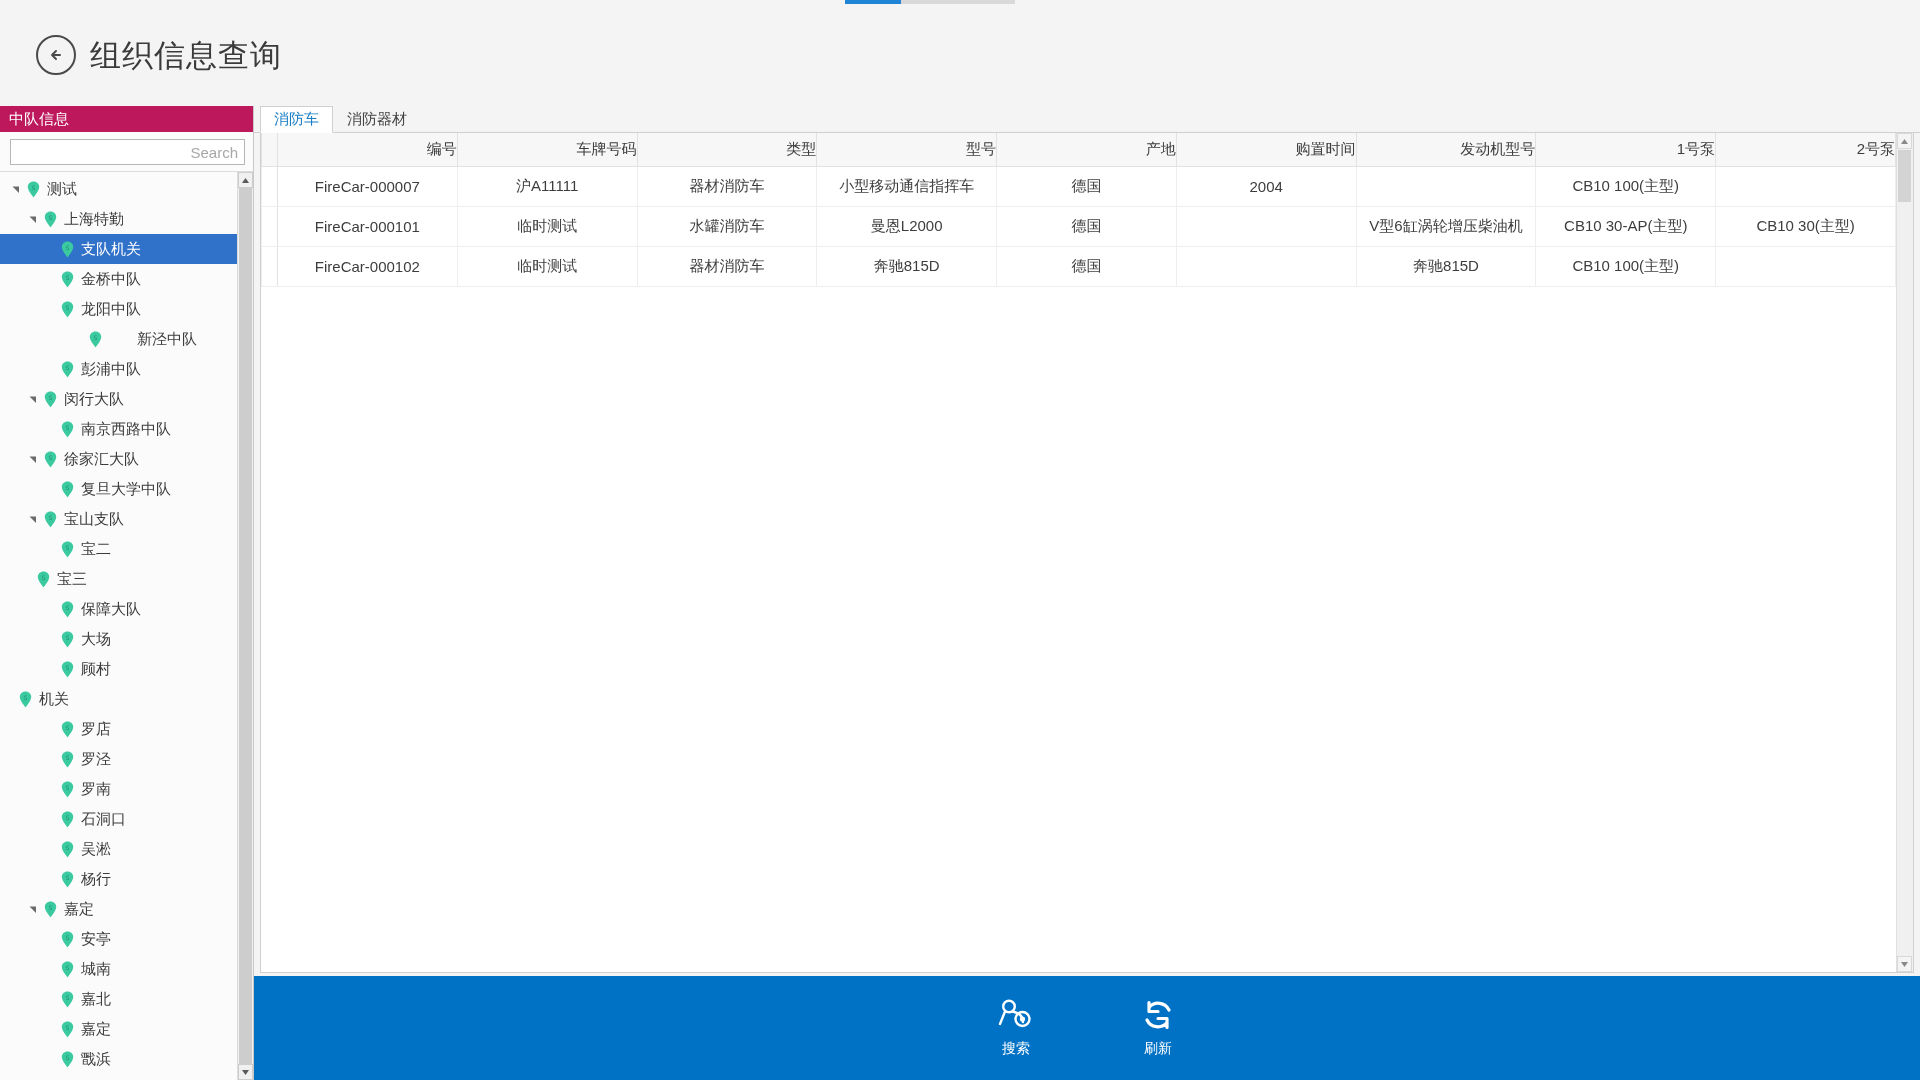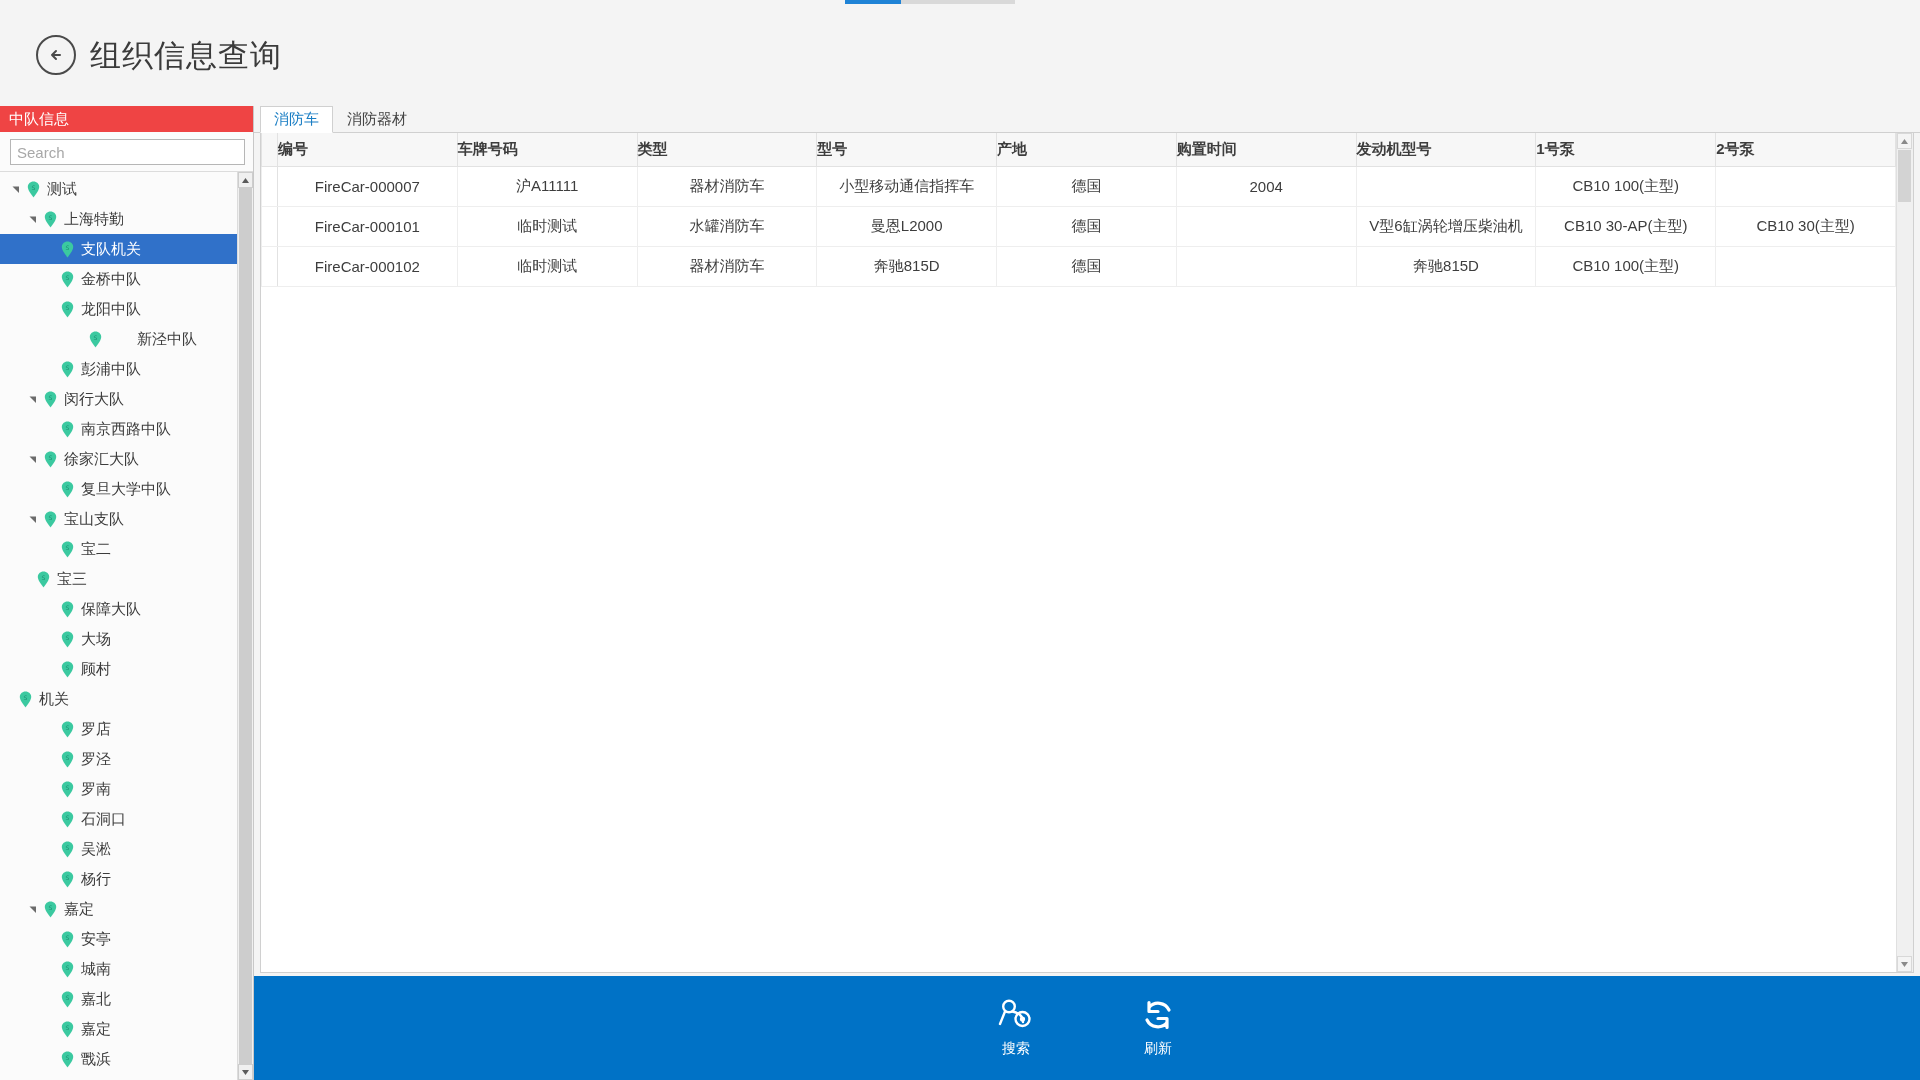--- a/index.html
+++ b/index.html
@@ -35,28 +35,29 @@
     line-height: 1; white-space: nowrap;
   }
 
   
   .left-panel {
     position: absolute; left: 0; top: 106px; width: 254px; height: 974px;
     background: #fbfbfb; border-right: 1px solid #c8c8c8;
     display: flex; flex-direction: column;
   }
   .left-header {
-    height: 26px; background: #ef4444; color: #fff; font-size: 15px;
+    height: 26px; background: #be185d; color: #fff; font-size: 15px;
     display: flex; align-items: center; padding-left: 9px; flex: 0 0 auto;
   }
   .search-wrap { padding: 7px 8px 6px 10px; flex: 0 0 auto; background:#fbfbfb; }
   .search-input {
     width: 100%; height: 26px; border: 1px solid #b6b6b6; background: #fff;
     font-size: 15px; padding: 0 6px; color: #333;
     font-family: "Liberation Sans", sans-serif;
+    text-align: right;
   }
   .search-input::placeholder { color: #a8a8a8; }
 
   .tree-outer {
     flex: 1 1 auto; position: relative; overflow: hidden;
     border-top: 1px solid #dcdcdc; background: #fbfbfb;
   }
   .tree {
     position: absolute; left: 0; top: 0; right: 16px; bottom: 0;
     overflow: hidden; padding-top: 2px;
@@ -111,22 +112,22 @@
 
   .grid-area {
     flex: 1 1 auto; background: #ffffff; border: 1px solid #d0d0d0; border-top: none;
     margin: 0 6px 0 6px; position: relative; overflow: hidden;
     display: flex;
   }
   .grid-inner { flex: 1 1 auto; overflow: hidden; }
   table.grid { border-collapse: collapse; width: 100%; table-layout: fixed; }
   table.grid th {
     background: #f7f7f7; border: 1px solid #e2e2e2; border-top: none;
-    font-weight: bold; font-size: 15px; color: #3d3d3d; height: 33px;
-    text-align: left;
+    font-weight: normal; font-size: 15px; color: #3d3d3d; height: 33px;
+    text-align: right;
   }
   table.grid td {
     border: 1px solid #eeeeee; font-size: 15px; color: #3d3d3d;
     height: 40px; text-align: center; background: #fff;
   }
   table.grid td.rowsel { width: 16px; border-right: 1px solid #e2e2e2; }
   table.grid th.rowsel { width: 16px; }
 
   .grid-scroll {
     width: 17px; flex: 0 0 17px; background: #f0f0f0; border-left: 1px solid #e0e0e0;

